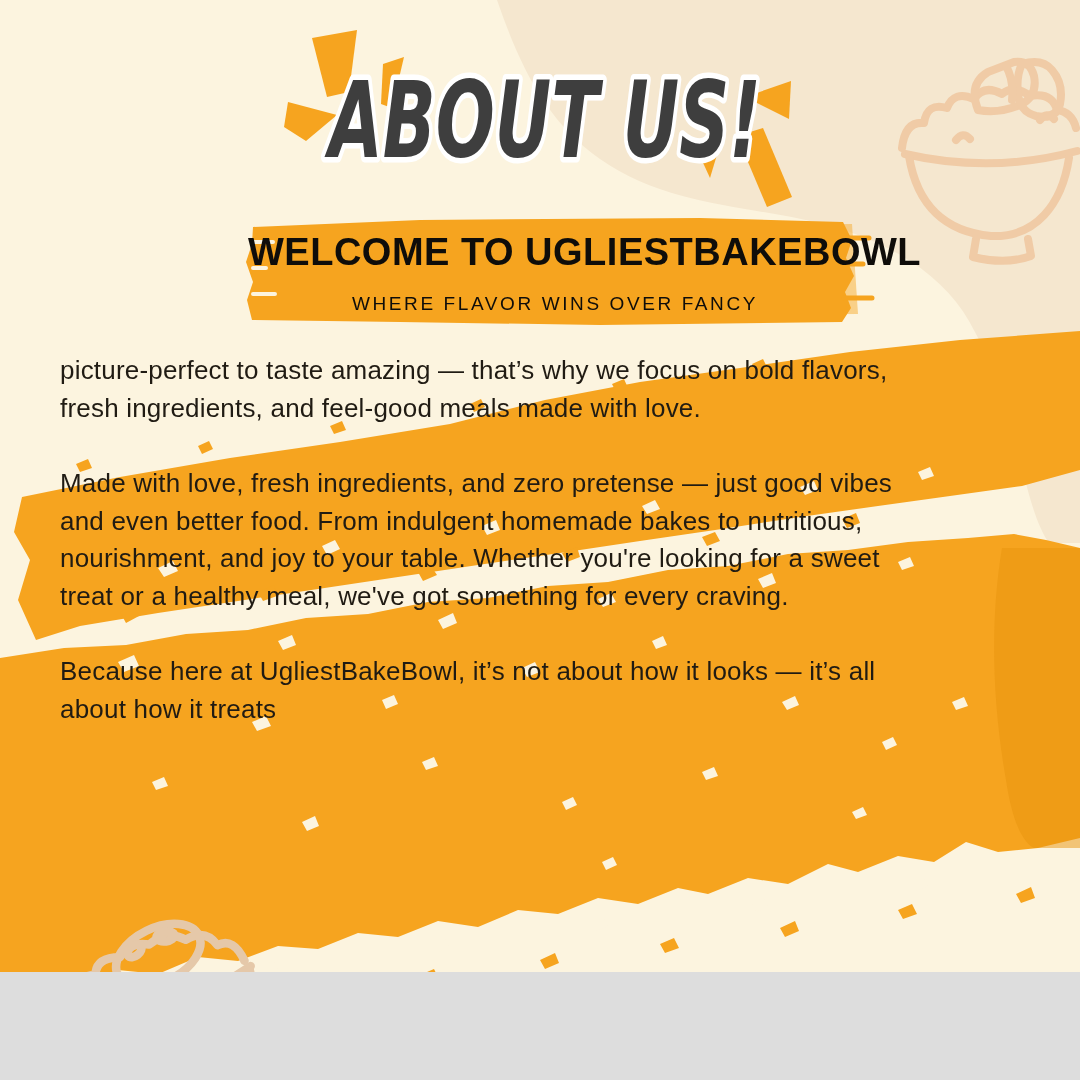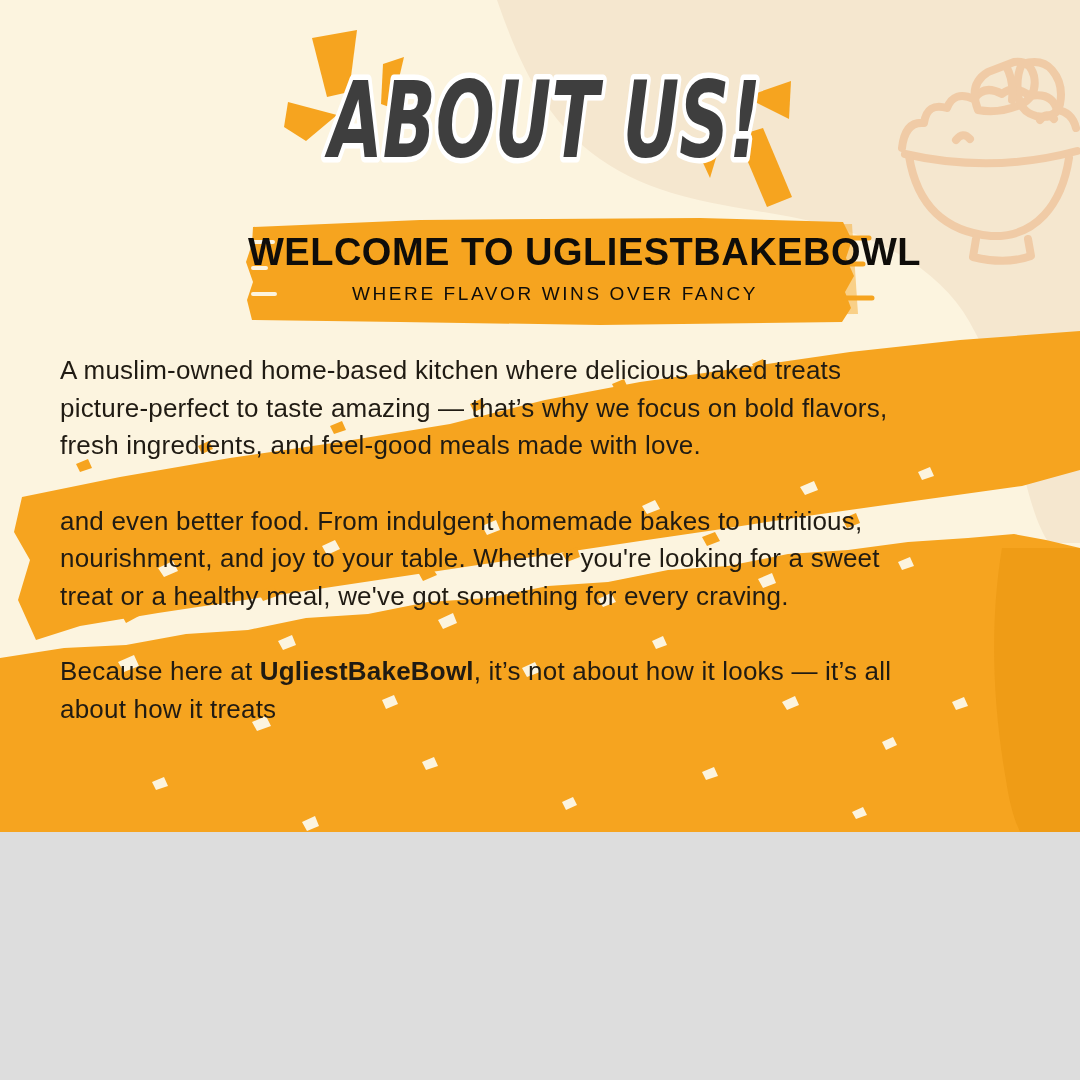--- a/index.html
+++ b/index.html
@@ -1,17 +1,17 @@
 <!DOCTYPE html>
 <html style="--cream: #FCF4DF; --blob: #F5E7CF; --orange: #F6A41F; --orange-deep: #E8940D; --title-ink: #3E3E3E; --text-ink: #201B13; --banner-ink: #0F0D0A; --bowl-line-top: #F0CBA6; --bowl-line-bottom: #E5C8A9;"><head>
 <meta charset="utf-8">
 <style>
   html,body{margin:0;padding:0;background:#ddd;}
   .canvas{
-    position:relative;width:1080px;height:832px;overflow:hidden;
+    position:relative;width:1080px;height:972px;overflow:hidden;
     background:var(--cream,#FCF4DF);
     font-family:"Liberation Sans",sans-serif;
   }
   svg.art{position:absolute;inset:0;z-index:0;display:block;}
   .f-cream{fill:var(--cream);}
   .f-blob{fill:var(--blob);}
   .f-orange{fill:var(--orange);}
   .f-deep{fill:var(--orange-deep);opacity:.5;}
   .underlay{fill:var(--orange);opacity:.45;}
   .line-art{fill:none;stroke-linecap:round;stroke-linejoin:round;}
@@ -22,29 +22,29 @@
   .title-text{
     font-family:"DejaVu Sans",sans-serif;font-weight:bold;font-style:italic;
     font-size:106px;fill:var(--title-ink);
     stroke:#fff;stroke-width:11px;stroke-linejoin:round;paint-order:stroke;
   }
   .banner-text{
     position:absolute;left:248px;top:231px;width:614px;z-index:2;
     text-align:center;color:var(--banner-ink);
   }
   .banner-heading{font-size:38px;font-weight:bold;letter-spacing:.5px;white-space:nowrap;}
-  .banner-sub{margin-top:9px;font-size:19px;letter-spacing:2.6px;white-space:nowrap;}
+  .banner-sub{margin-top:19px;font-size:19px;letter-spacing:2.6px;white-space:nowrap;}
   .body-copy{
     position:absolute;left:60px;top:352px;z-index:2;
     color:var(--text-ink);font-size:26px;line-height:37.5px;letter-spacing:.2px;
   }
   .para{margin:0 0 38px 0;}
   .bodyline{white-space:nowrap;}
   .closing{margin:0 0 26px 0;}
-  .brand-bold{font-weight:bold;}
+  .brand-bold{font-weight:normal;}
   .tagline{font-size:29px;font-weight:bold;white-space:nowrap;}
   .handle{
     position:absolute;right:50px;top:1010px;z-index:2;
     font-size:24px;font-weight:normal;letter-spacing:1px;color:var(--banner-ink);white-space:nowrap;
   }
 </style>
 </head>
 <body>
 
 <div class="canvas">
@@ -109,25 +109,25 @@
     <text class="title-text" x="329" y="157" textLength="432" lengthAdjust="spacingAndGlyphs">ABOUT US!</text>
   </svg>
 
   <div class="banner-text">
     <div class="banner-heading">WELCOME TO UGLIESTBAKEBOWL</div>
     <div class="banner-sub">WHERE FLAVOR WINS OVER FANCY</div>
   </div>
 
   <div class="body-copy">
     <div class="para">
-        <div class="bodyline">A muslim-owned home-based kitchen where delicious baked treats</div>
         <div class="bodyline">picture-perfect to taste amazing — that’s why we focus on bold flavors,</div>
         <div class="bodyline">fresh ingredients, and feel-good meals made with love.</div>
       </div>
     <div class="para">
+        <div class="bodyline">Made with love, fresh ingredients, and zero pretense — just good vibes</div>
         <div class="bodyline">and even better food. From indulgent homemade bakes to nutritious,</div>
         <div class="bodyline">nourishment, and joy to your table. Whether you're looking for a sweet</div>
         <div class="bodyline">treat or a healthy meal, we've got something for every craving.</div>
       </div>
     <div class="closing">
       <div class="bodyline"><span>Because here at </span><span class="brand-bold">UgliestBakeBowl</span><span>, it’s not about how it looks — it’s all</span></div>
       <div class="bodyline">about how it treats</div>
     </div>
   </div>
 

